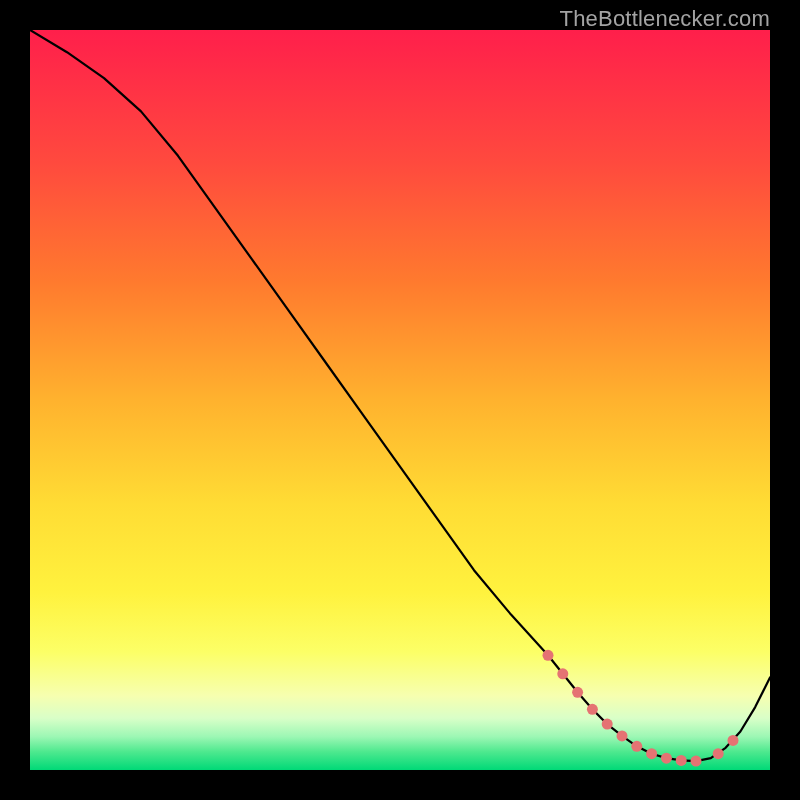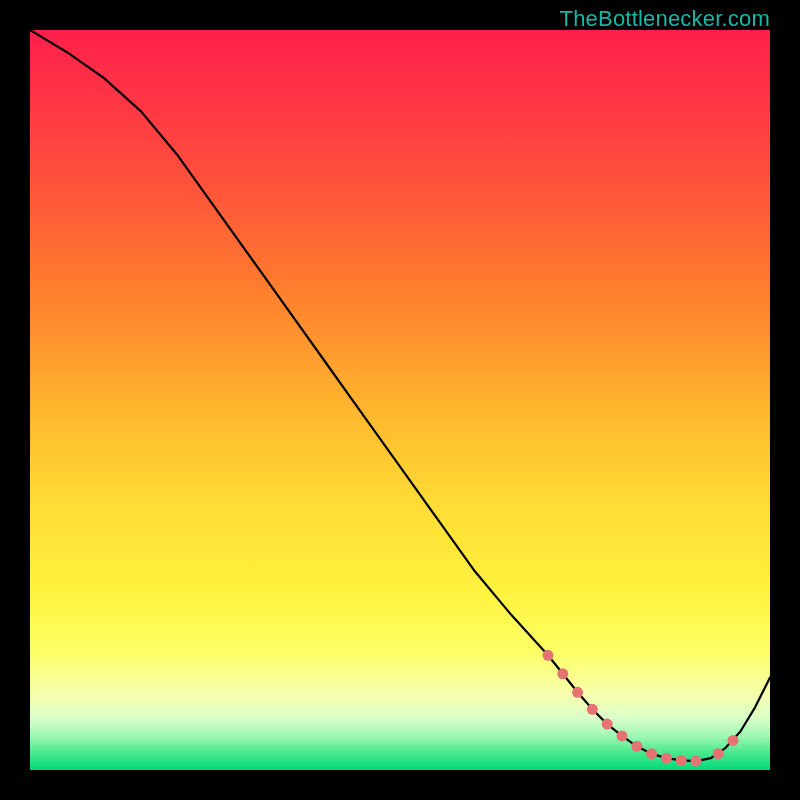--- a/index.html
+++ b/index.html
@@ -21,21 +21,21 @@
     position: absolute;
     left: 30px;
     top: 30px;
     width: 740px;
     height: 740px;
   }
   .watermark {
     position: absolute;
     top: 6px;
     right: 30px;
-    color: #14b8a6;
+    color: #a3a3a3;
     font-size: 22px;
     font-weight: 500;
     letter-spacing: 0.2px;
   }
 </style>
 </head>
 <body>
 
 <div class="frame">
   <svg class="plot" viewBox="0 0 740 740" preserveAspectRatio="none">

